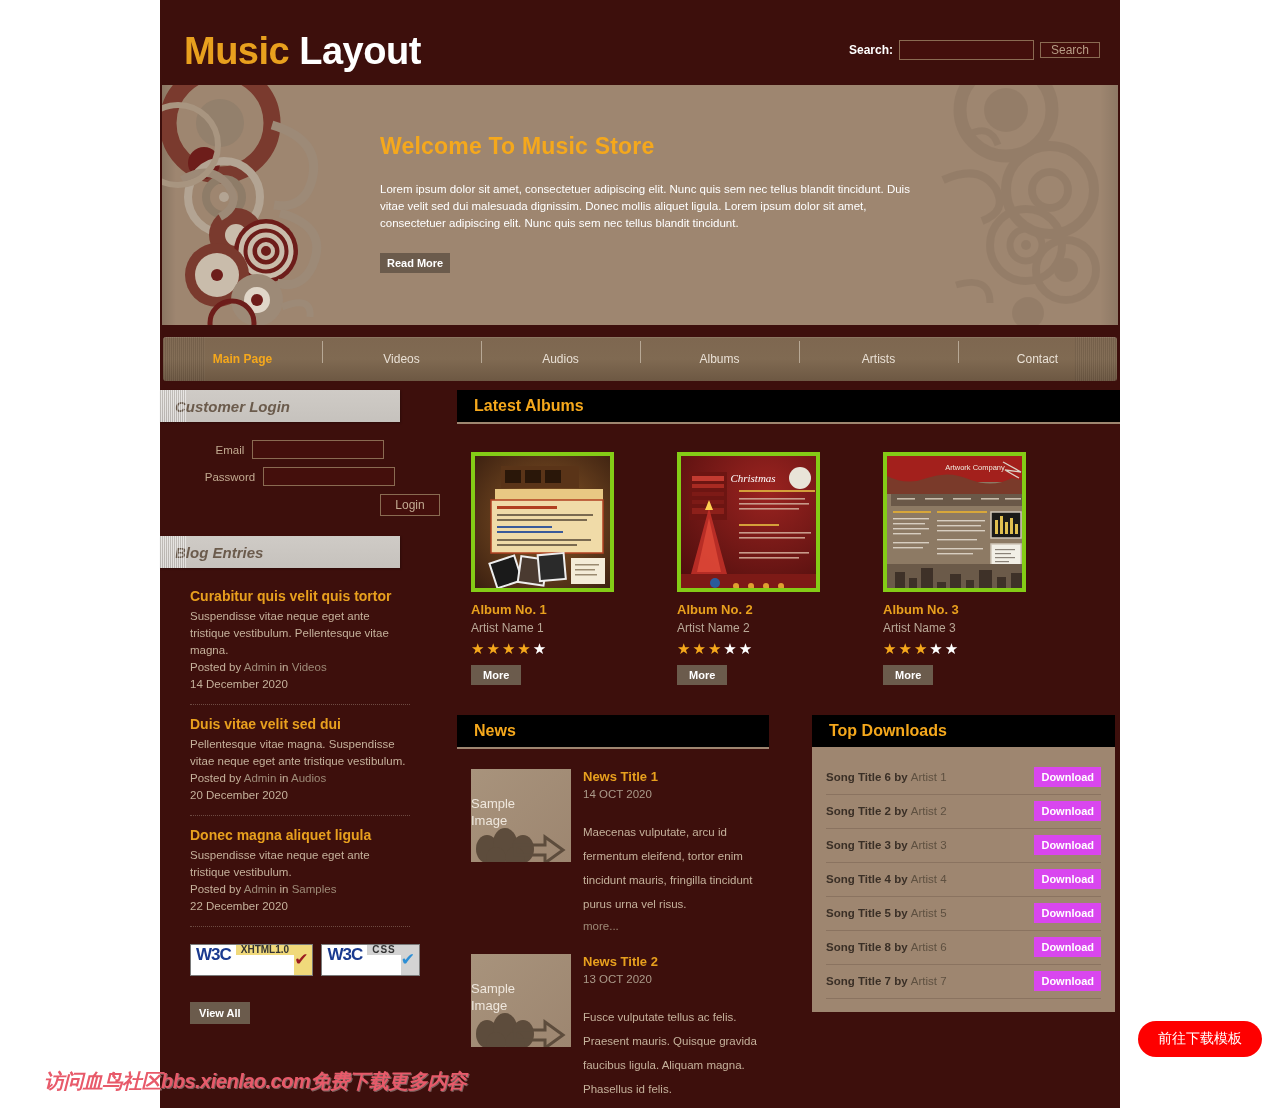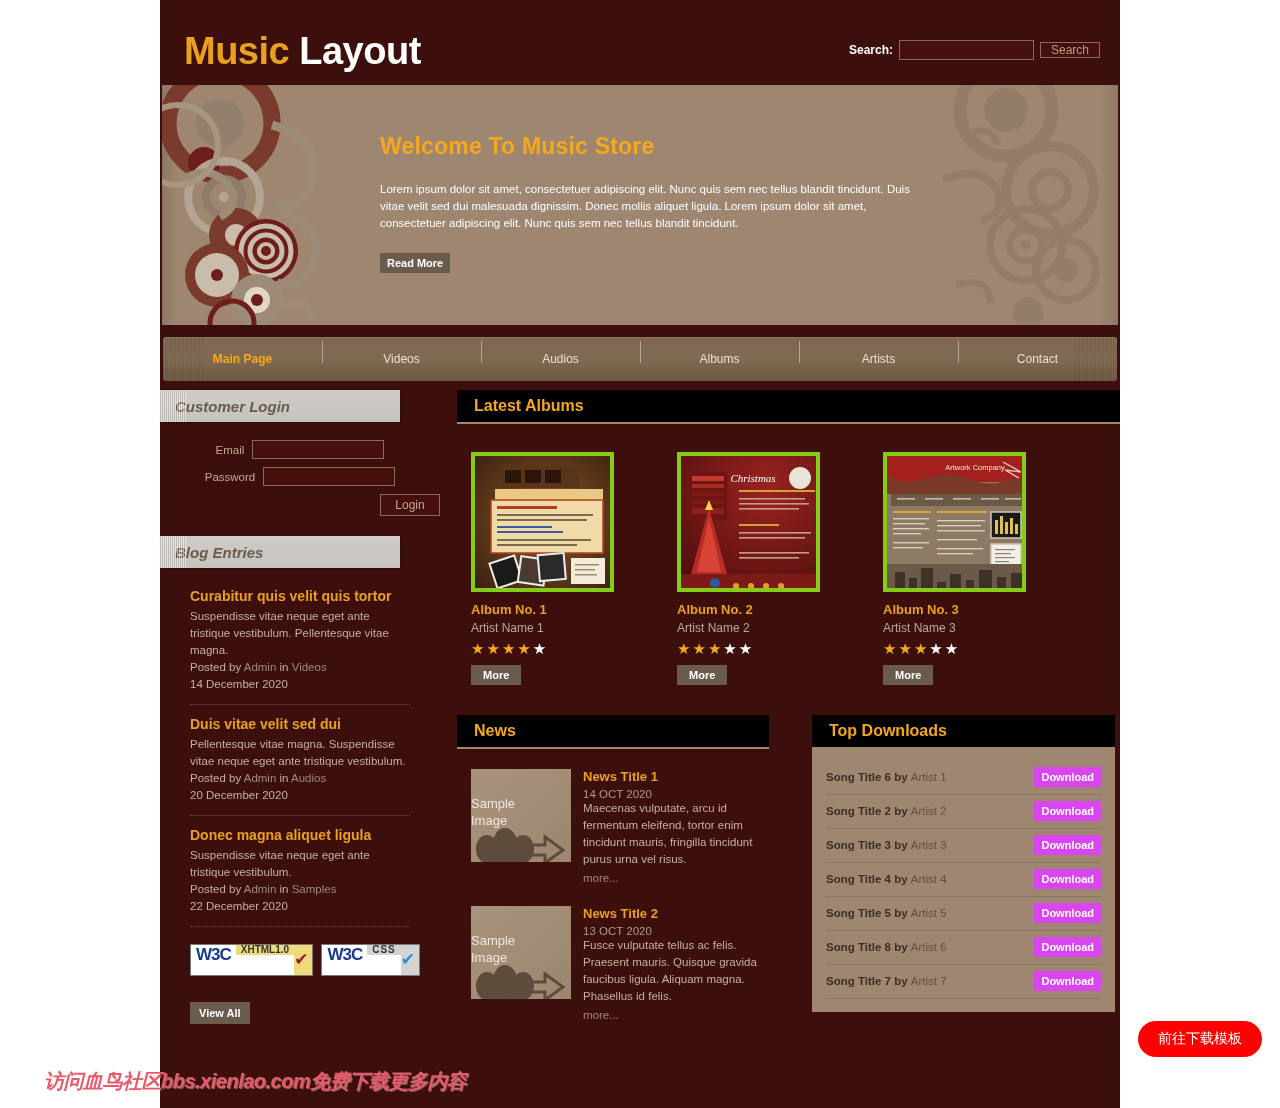--- a/index.html
+++ b/index.html
@@ -346,21 +346,21 @@
     overflow: hidden;
     cursor: pointer;
   }
   .news-thumb .sample {
     position: absolute; left: 0; right: 0; top: 18px;
     text-align: left; color: #efe7dd; font-size: 13px; line-height: 17px; margin-top: 8px;
   }
   .news-body { flex: 1; }
   .news-title { font-size: 13px; font-weight: bold; color: #e8a01e; cursor: pointer; }
   .news-date { font-size: 11.5px; color: #ab9a8a; margin-top: 4px; }
-  .news-desc { font-size: 11.5px; line-height: 17px; color: #c5b19b; margin-top: 0; }
+  .news-desc { font-size: 11.5px; line-height: 24px; color: #c5b19b; margin-top: 20px; }
   .news-more { font-size: 11.5px; color: #9d8a77; cursor: pointer; display: inline-block; margin-top: 1px; }
 
   
   .dl-body { background: #9e8670; padding: 12px 14px 13px 14px; }
   .dl-row {
     display: flex; align-items: center; justify-content: space-between;
     border-bottom: 1px solid #8a7360;
     padding: 6px 0 7px 0;
   }
   .dl-title { font-size: 11.5px; color: #473a2e; }

